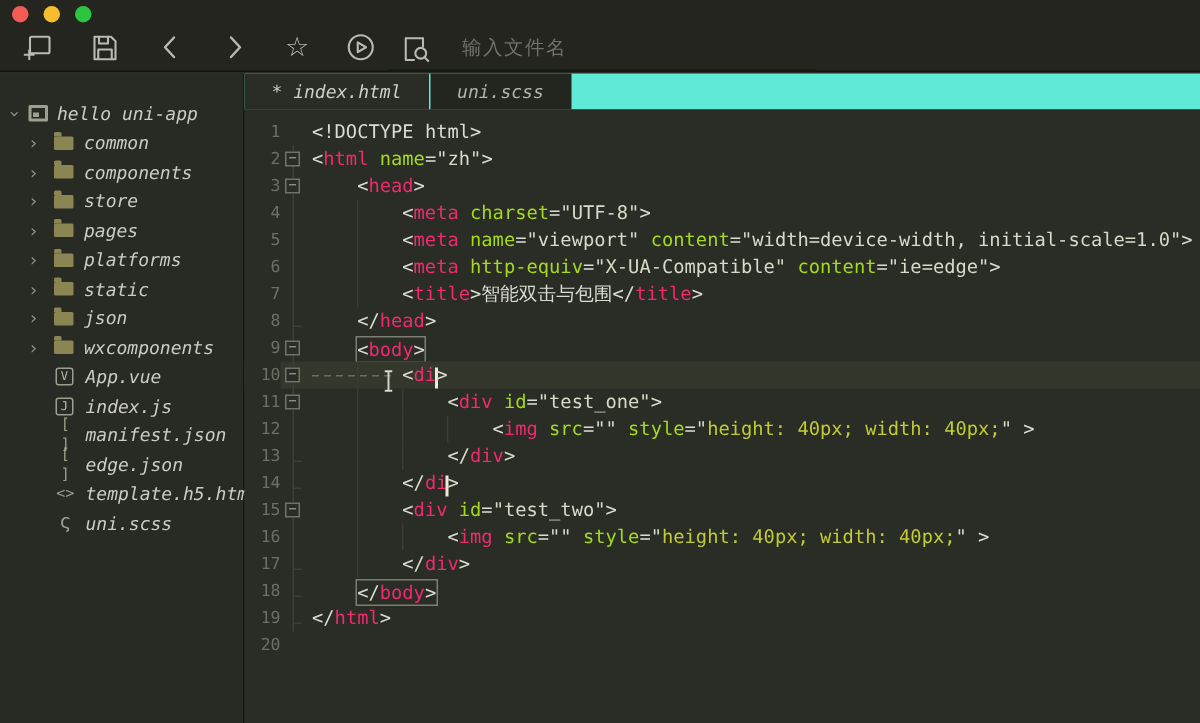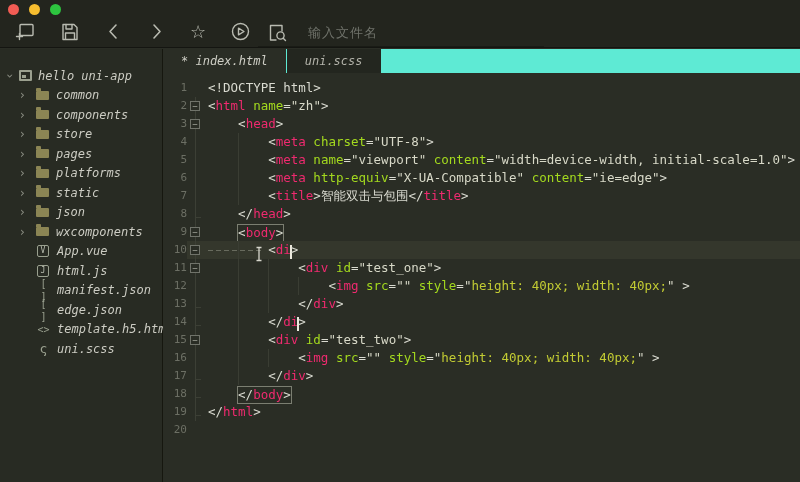--- a/index.html
+++ b/index.html
@@ -189,21 +189,21 @@
           <span class="chev">›</span>
           <span class="folder"></span>
           <span class="tlabel">wxcomponents</span>
         </div>
         <div class="trow trow-file">
           <span class="fic fic-boxed">V</span>
           <span class="tlabel">App.vue</span>
         </div>
         <div class="trow trow-file">
           <span class="fic fic-boxed">J</span>
-          <span class="tlabel">html.js</span>
+          <span class="tlabel">index.js</span>
         </div>
         <div class="trow trow-file">
           <span class="fic">[ ]</span>
           <span class="tlabel">manifest.json</span>
         </div>
         <div class="trow trow-file">
           <span class="fic">[ ]</span>
           <span class="tlabel">edge.json</span>
         </div>
         <div class="trow trow-file">

